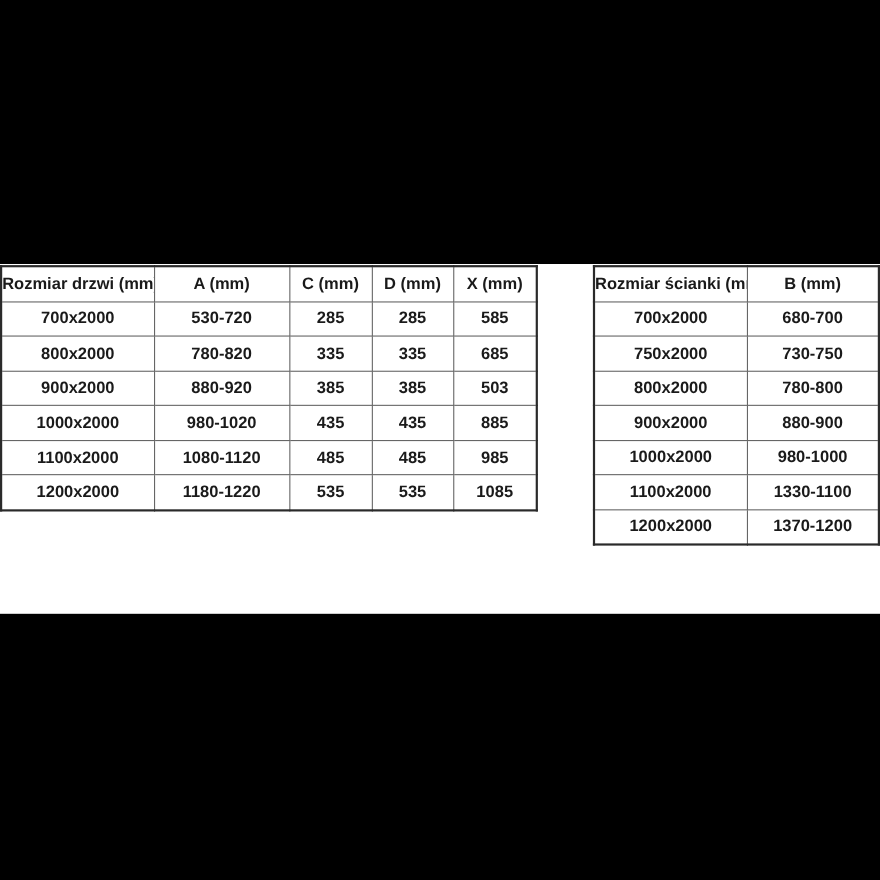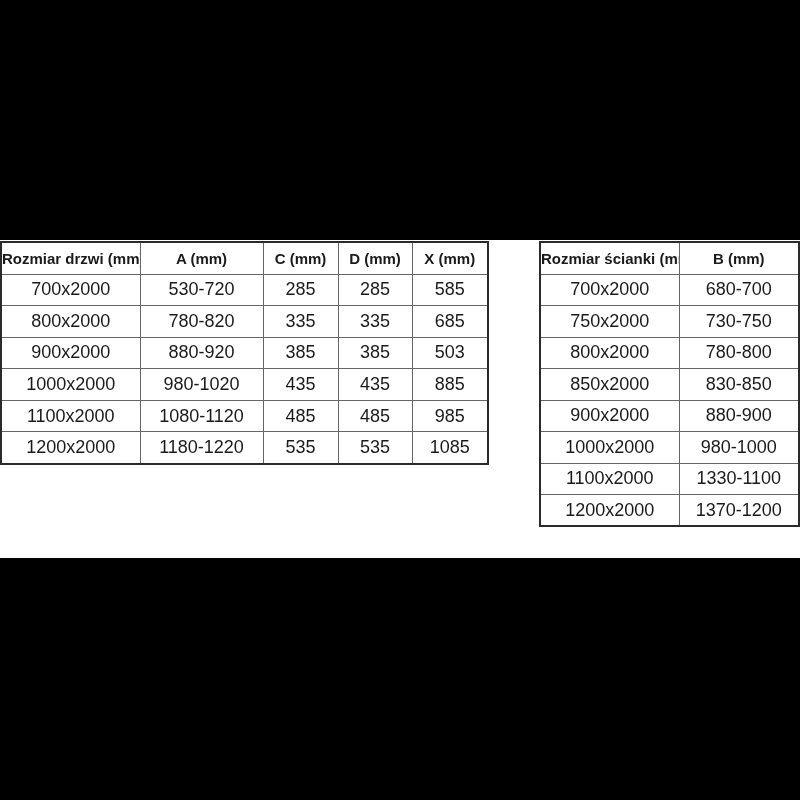--- a/index.html
+++ b/index.html
@@ -30,22 +30,22 @@
     color: #1a1a1a;
     padding: 0;
     overflow: hidden;
     white-space: nowrap;
   }
   table.spec th {
     font-size: 15px;
     font-weight: bold;
   }
   table.spec td {
-    font-size: 18px;
-    font-weight: normal;
+    font-size: 15px;
+    font-weight: bold;
   }
   #door-table { left: 0; top: 1px; width: 487px; }
   #door-table tr.hdr { height: 32px; }
   #door-table tr.row { height: 31.6px; }
   #wall-table { left: 539px; top: 1px; width: 259px; }
   #wall-table tr.hdr { height: 32px; }
   #wall-table tr.row { height: 31.5px; }
 </style>
 </head>
 <body>
@@ -129,24 +129,20 @@
     </tr>
     <tr class="row">
       <td>750x2000</td>
       <td>730-750</td>
     </tr>
     <tr class="row">
       <td>800x2000</td>
       <td>780-800</td>
     </tr>
     <tr class="row">
-      <td>850x2000</td>
-      <td>830-850</td>
-    </tr>
-    <tr class="row">
       <td>900x2000</td>
       <td>880-900</td>
     </tr>
     <tr class="row">
       <td>1000x2000</td>
       <td>980-1000</td>
     </tr>
     <tr class="row">
       <td>1100x2000</td>
       <td>1330-1100</td>

